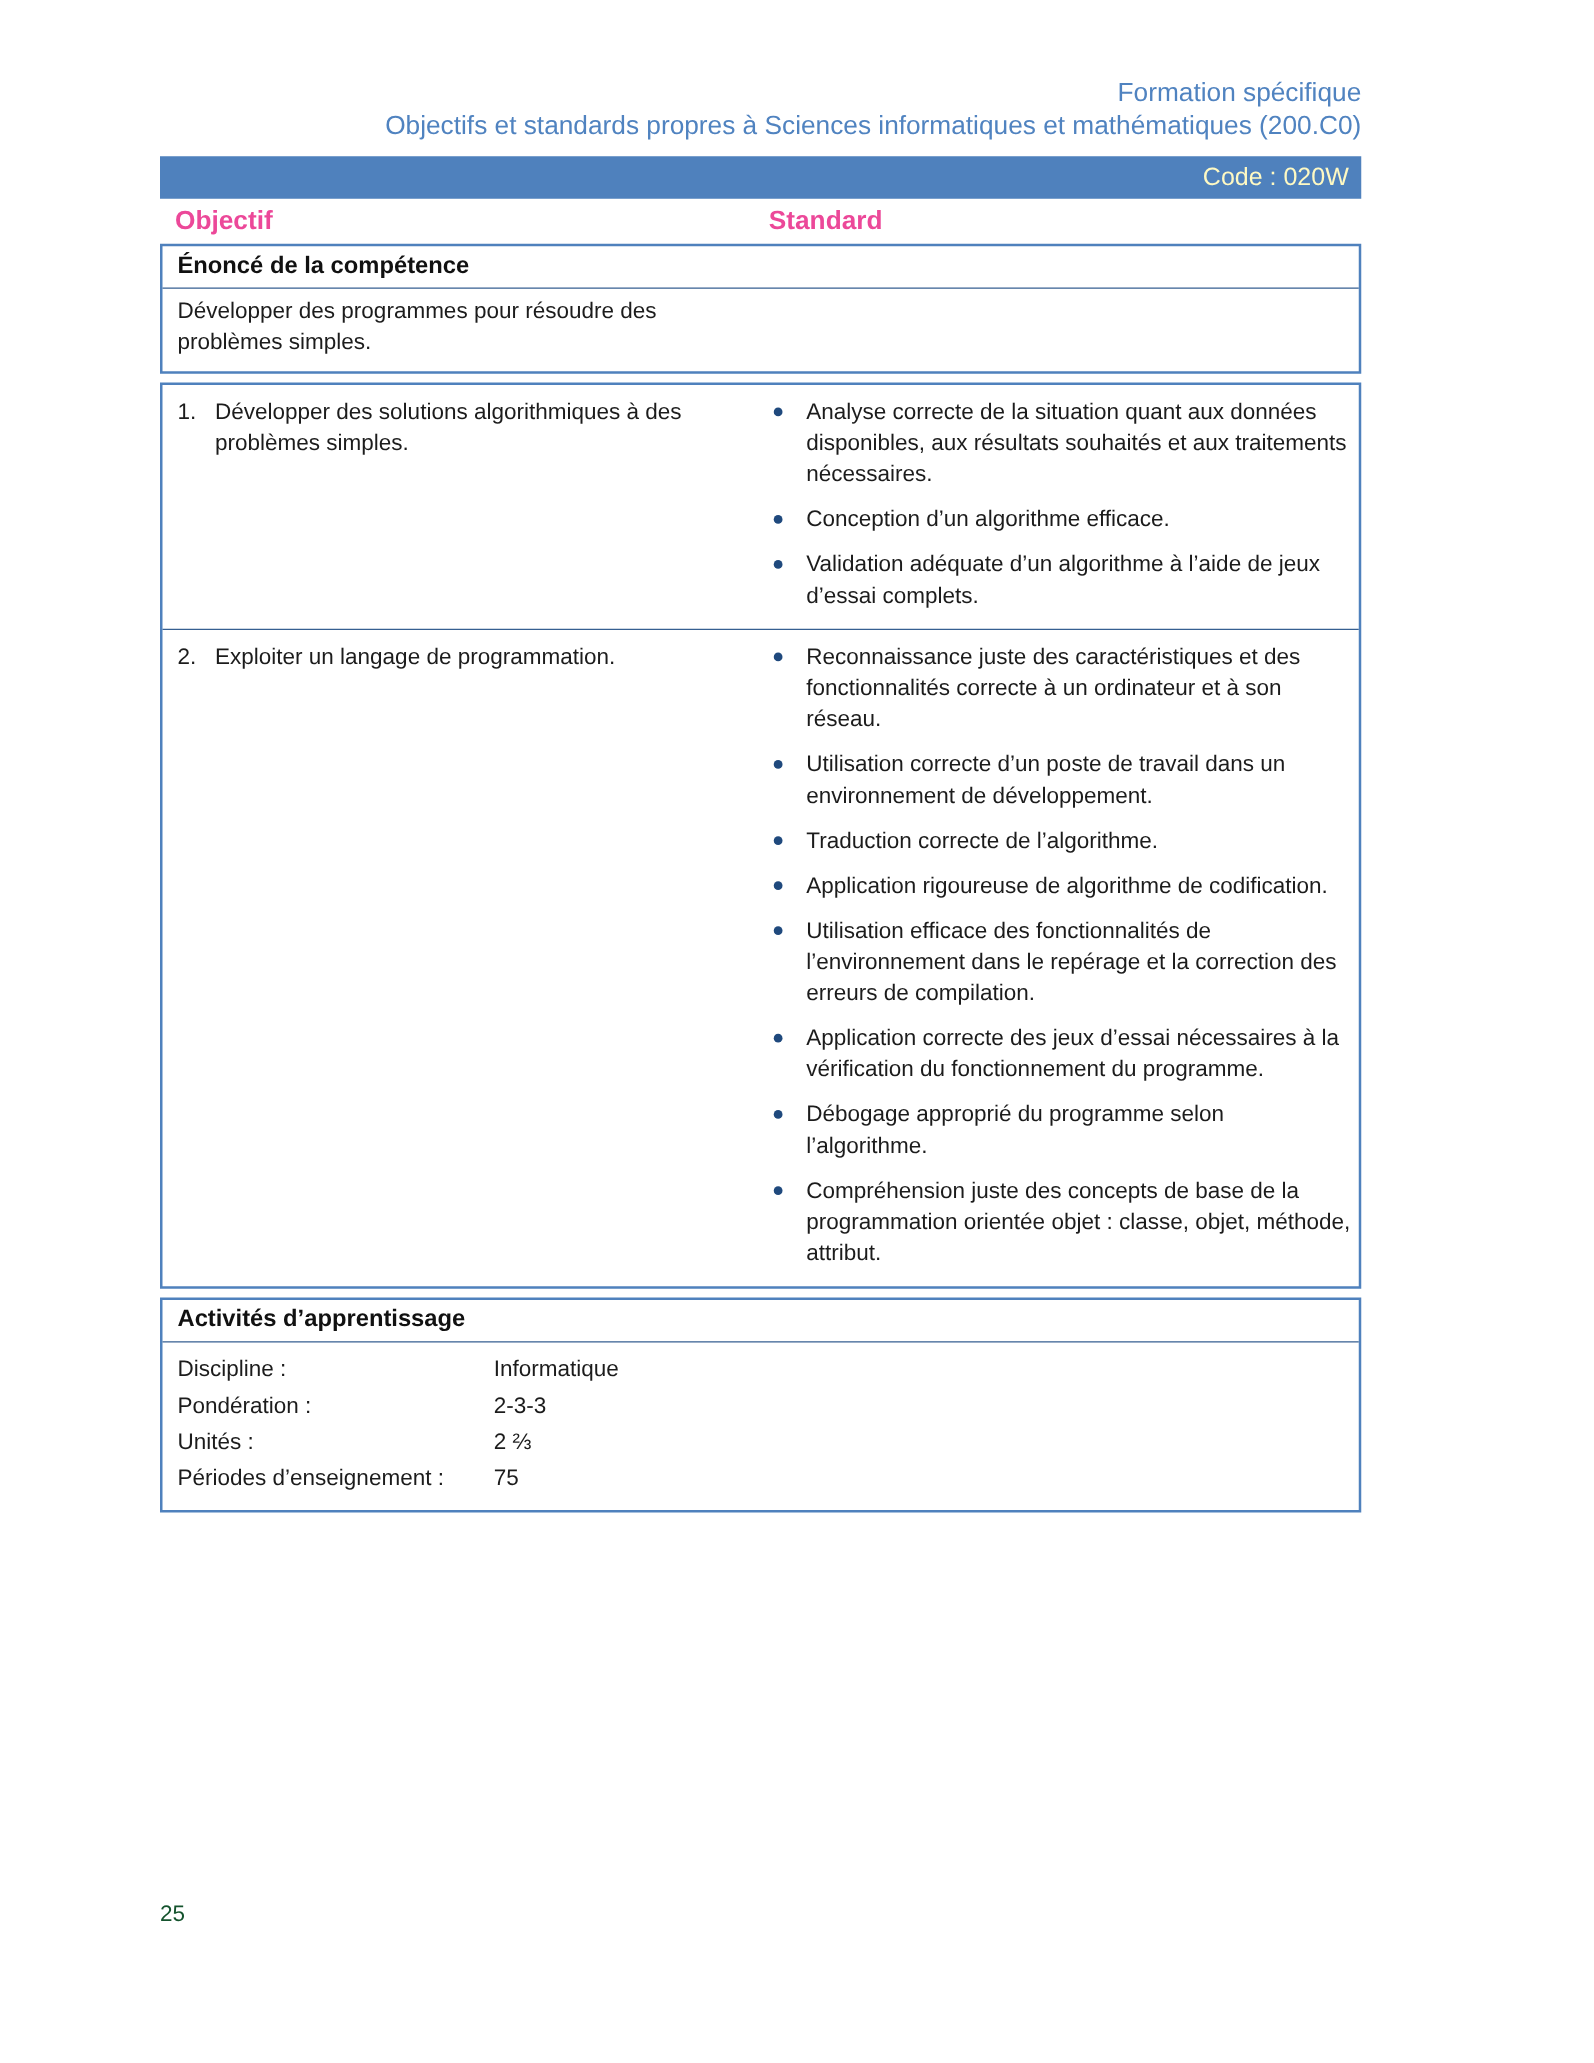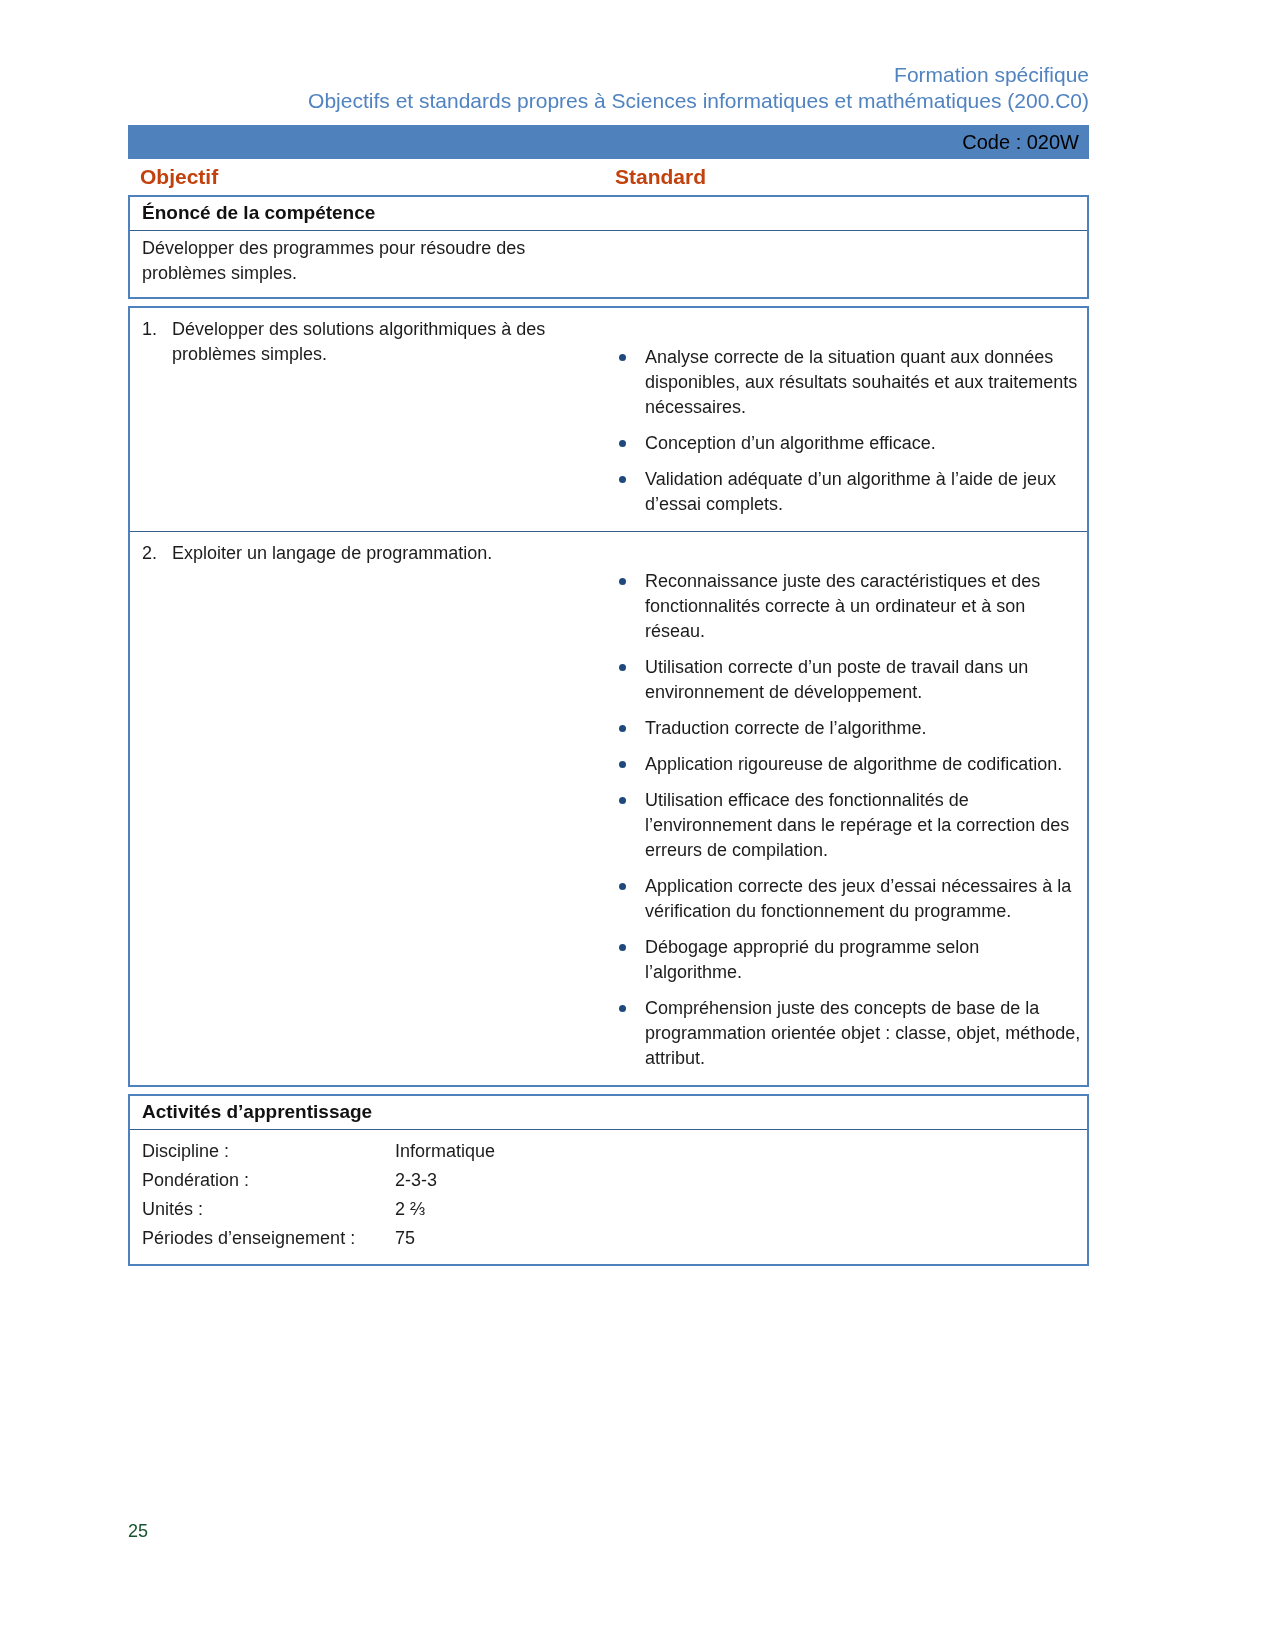--- a/index.html
+++ b/index.html
@@ -10,45 +10,45 @@
     overflow:hidden;
     padding-left:25px;
   }
   .content { position:absolute; left:128px; top:0; width:961px; }
 
   .doc-header { margin-top:62px; text-align:right; color:#5083C0; font-size:21px; line-height:26px; }
 
   .code-bar {
     margin-top:11px; background:#4F81BD; height:34px;
     display:flex; align-items:center; justify-content:flex-end;
-    padding-right:10px; color:#000000; font-size:20px;
+    padding-right:10px; color:#fef9c3; font-size:20px;
   }
 
   .col-titles { position:relative; height:36px; }
-  .col-title { position:absolute; top:6px; font-weight:bold; font-size:21px; color:#c2410c; }
+  .col-title { position:absolute; top:6px; font-weight:bold; font-size:21px; color:#ec4899; }
   .col-title.objectif { left:12px; }
   .col-title.standard { left:487px; }
 
   .box { border:2px solid #4F81BD; margin-bottom:7px; background:#ffffff; }
   .box-header {
     font-weight:bold; font-size:19px; padding:5px 12px 6px;
     border-bottom:1px solid #365F91; color:#111111;
   }
   .box-header.two-col { position:relative; }
   .box-header.two-col .right-h { position:absolute; left:487px; top:5px; }
 
   .enonce-body { padding:5px 12px 11px; font-size:18px; line-height:25px; }
   .enonce-body p { max-width:460px; }
 
   .comp-row { display:flex; padding-top:9px; padding-bottom:12px; }
   .comp-row + .comp-row { border-top:1px solid #365F91; }
   .element { width:487px; flex:none; padding-left:12px; display:flex; font-size:18px; line-height:25px; }
   .num { width:30px; flex:none; }
   .el-text { max-width:412px; }
-  .criteria { flex:1; padding-right:6px;margin-top:28px; }
+  .criteria { flex:1; padding-right:6px; }
   .bullet-item { display:flex; margin-bottom:11px; font-size:18px; line-height:25px; }
   .bullet-item:last-child { margin-bottom:2px; }
   .dot { flex:none; width:7px; height:7px; border-radius:50%; background:#1F497D; margin:9px 0 0 2px; }
   .bullet-text { margin-left:19px; max-width:438px; }
 
   .act-body { padding:7px 0 11px; }
   .act-row { display:flex; font-size:18px; line-height:29px; padding-left:12px; }
   .act-label { width:253px; flex:none; }
 
   .page-number { position:absolute; top:1521px; left:128px; width:961px; text-align:left; font-size:18px; color:#14532d; }

